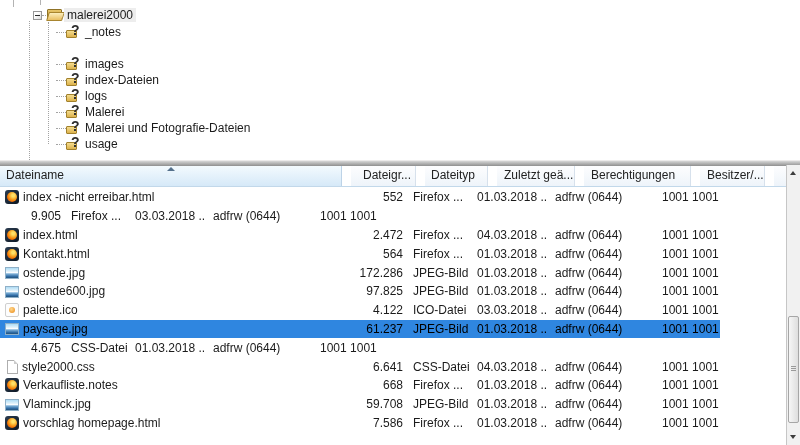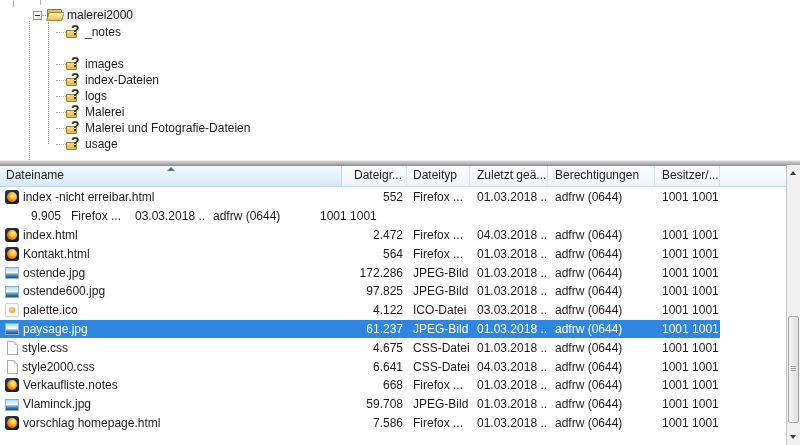--- a/index.html
+++ b/index.html
@@ -38,37 +38,37 @@
   [data-icon="folder-question-icon"]{left:58px;top:0px;width:16px;height:15px;}
   [data-icon="folder-question-icon"]::before{content:"";position:absolute;left:0;top:6px;width:9px;height:6px;
     background:linear-gradient(#f4dc8e,#ddb24c);border:1px solid #a2812c;border-radius:1px;}
   [data-icon="folder-question-icon"]::after{content:"?";position:absolute;left:5px;top:-1px;
     font-weight:bold;font-size:14px;line-height:14px;color:#2e2e2e;}
   
   #splitter{position:absolute;left:0;top:160px;width:800px;height:6px;
     background:linear-gradient(#d6d6d6,#8f8f8f);border-top:1px solid #eceaea;box-sizing:border-box;}
   
   #list-header{position:absolute;left:0;top:166px;width:786px;height:21px;display:flex;
-    border-bottom:1px solid #c2d8ea;box-sizing:border-box;}
+    border-bottom:1px solid #c2d8ea;box-sizing:border-box;gap:9px;}
   .hcell{box-sizing:border-box;height:100%;line-height:19px;white-space:nowrap;overflow:hidden;
     background:linear-gradient(#fdfdfe,#eef4fa);border-right:1px solid #d7e1ec;color:#222;position:relative;}
   .hcell.sorted{background:linear-gradient(#f3fafe,#d6e9f8);border-right:1px solid #bdd3e7;}
   .hc-name{width:342px;padding-left:6px;}
   .hc-size{width:65px;text-align:right;padding-right:4px;}
   .hc-type{width:63px;padding-left:6px;}
   .hc-date{width:78px;padding-left:7px;}
   .hc-perm{width:107px;padding-left:7px;}
   .hc-owner{width:65px;padding-left:7px;}
   .hc-fill{flex:1;border-right:none;}
   .sort-arrow{position:absolute;left:167px;top:1px;width:0;height:0;
     border-left:4px solid transparent;border-right:4px solid transparent;border-bottom:4px solid #55718c;}
   
   #list-body{position:absolute;left:0;top:188px;width:786px;height:257px;background:#fff;overflow:hidden;}
   .list-row{display:flex;align-items:center;height:18.8px;width:720px;white-space:nowrap;}
-  .list-row.selected{background:#2f86e0;color:#ffffff;}
+  .list-row.selected{background:#2f86e0;color:#000000;}
   .cell{box-sizing:border-box;overflow:hidden;white-space:nowrap;}
   .c-name{width:342px;display:flex;align-items:center;}
   .c-size{width:65px;text-align:right;padding-right:4px;}
   .c-type{width:63px;padding-left:6px;}
   .c-date{width:78px;padding-left:7px;}
   .c-perm{width:107px;padding-left:7px;}
   .c-owner{width:65px;padding-left:7px;}
   .name-text{margin-left:4px;}
   
   .ficon{display:inline-block;width:14px;height:14px;position:relative;flex:none;margin-left:5px;}
@@ -254,24 +254,20 @@
         <span class="name-text">paysage.jpg</span>
       </div>
     <div class="cell c-size">61.237</div>
     <div class="cell c-type">JPEG-Bild</div>
     <div class="cell c-date">01.03.2018 ...</div>
     <div class="cell c-perm">adfrw (0644)</div>
     <div class="cell c-owner">1001 1001</div>
   </div>
 
   <div class="list-row">
-    <div class="cell c-name">
-        <span class="ficon" data-icon="css-icon"></span>
-        <span class="name-text">style.css</span>
-      </div>
     <div class="cell c-size">4.675</div>
     <div class="cell c-type">CSS-Datei</div>
     <div class="cell c-date">01.03.2018 ...</div>
     <div class="cell c-perm">adfrw (0644)</div>
     <div class="cell c-owner">1001 1001</div>
   </div>
 
   <div class="list-row">
     <div class="cell c-name">
         <span class="ficon" data-icon="css-icon"></span>

